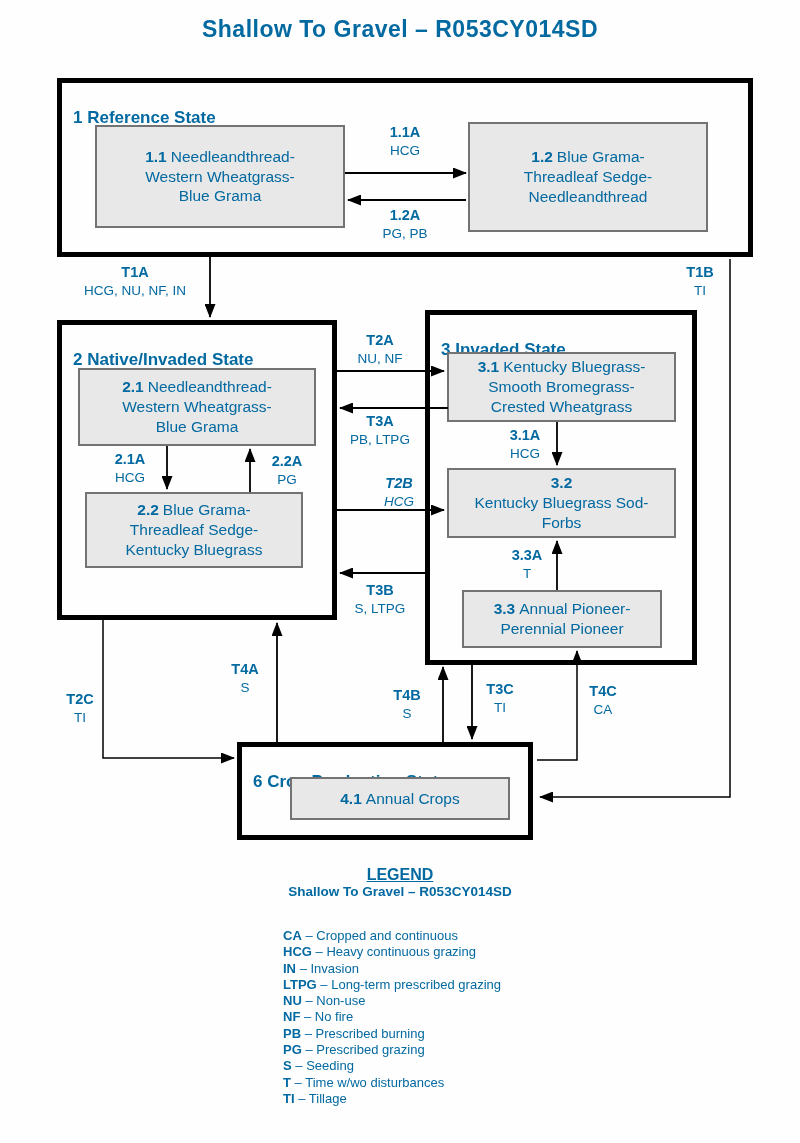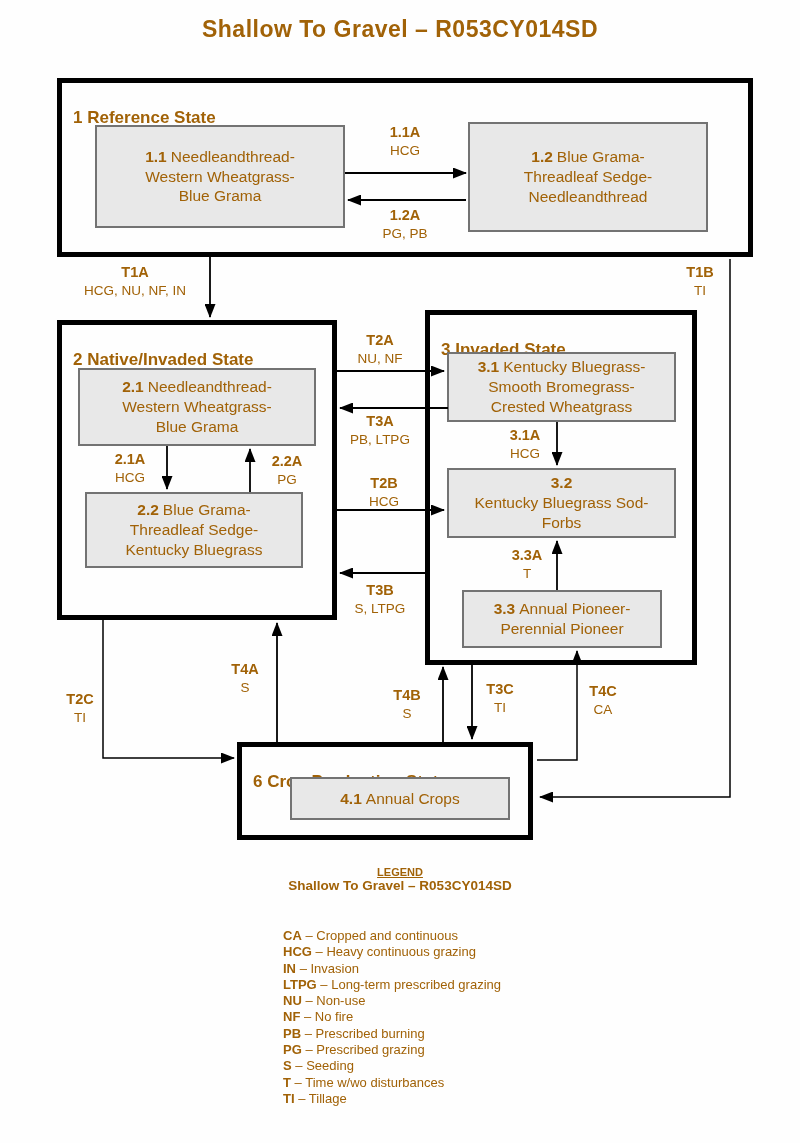--- a/index.html
+++ b/index.html
@@ -1,18 +1,18 @@
 <!DOCTYPE html>
 <html><head>
 <meta charset="utf-8">
 <style>
   html,body{margin:0;padding:0;background:#fff;}
   #page{
     position:relative;width:800px;height:1143px;background:#fefefe;
-    font-family:"Liberation Sans",sans-serif;color:#a16207;overflow:hidden;
+    font-family:"Liberation Sans",sans-serif;color:#0369a1;overflow:hidden;
   }
   #diagram-title{
     position:absolute;left:0;top:16px;width:800px;text-align:center;
     font-size:23px;font-weight:bold;letter-spacing:.5px;
   }
   .state{
     position:absolute;border:5px solid #000;background:transparent;
     box-sizing:border-box;
   }
   .state-h{
@@ -24,21 +24,21 @@
     text-align:center;font-size:15.5px;line-height:1.28;
   }
   .ctext b{margin-right:4px;}
   .ctext .num-block{display:block;margin-right:0;}
   .plabel{position:absolute;text-align:center;line-height:1.32;}
   .pcode{font-weight:bold;font-size:14.5px;}
   .pdrv{font-size:13.5px;}
   #arrows{position:absolute;left:0;top:0;pointer-events:none;}
   #legend{position:absolute;left:0;top:866px;width:800px;}
   #legend-heading{
-    text-align:center;font-size:11px;font-weight:bold;text-decoration:underline;
+    text-align:center;font-size:16px;font-weight:bold;text-decoration:underline;
   }
   #legend-subheading{text-align:center;font-size:13.5px;font-weight:bold;}
   #legend-entries{
     position:absolute;left:283px;top:56px;font-size:13px;line-height:16.3px;
   }
   .lrow b{font-weight:bold;}
 </style>
 </head>
 <body>
 
@@ -128,21 +128,21 @@
     <div class="pdrv">TI</div>
   </div>
   <div class="plabel" style="left:340px;top:331px;width:80px;">
     <div class="pcode">T2A</div>
     <div class="pdrv">NU, NF</div>
   </div>
   <div class="plabel" style="left:335px;top:412px;width:90px;">
     <div class="pcode">T3A</div>
     <div class="pdrv">PB, LTPG</div>
   </div>
-  <div class="plabel" style="left:344px;top:474px;width:80px;">
+  <div class="plabel" style="left:359px;top:474px;width:80px;font-style:italic;">
     <div class="pcode">T2B</div>
     <div class="pdrv">HCG</div>
   </div>
   <div class="plabel" style="left:335px;top:581px;width:90px;">
     <div class="pcode">T3B</div>
     <div class="pdrv">S, LTPG</div>
   </div>
   <div class="plabel" style="left:95px;top:450px;width:70px;">
     <div class="pcode">2.1A</div>
     <div class="pdrv">HCG</div>

